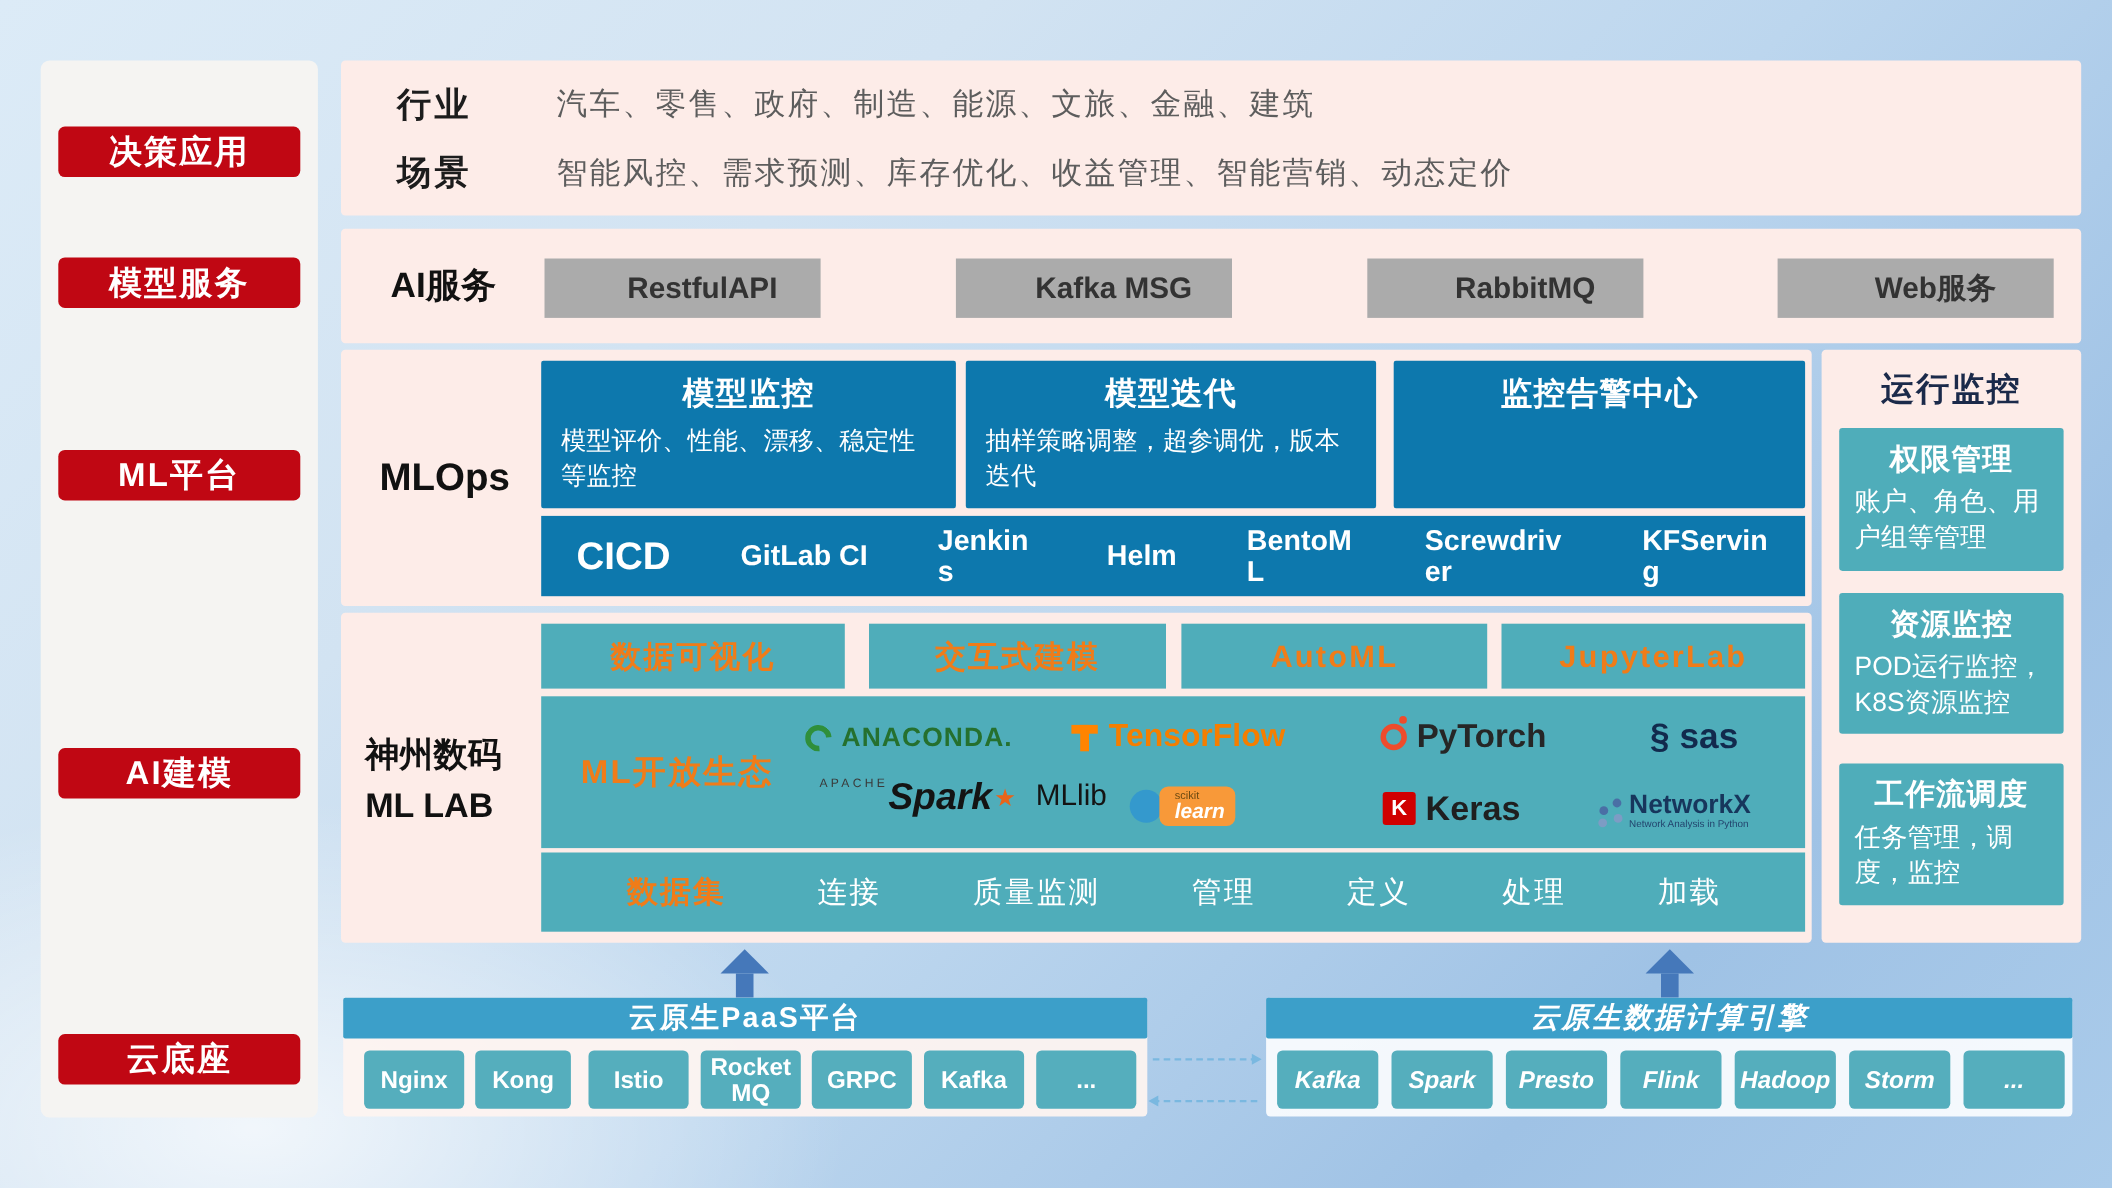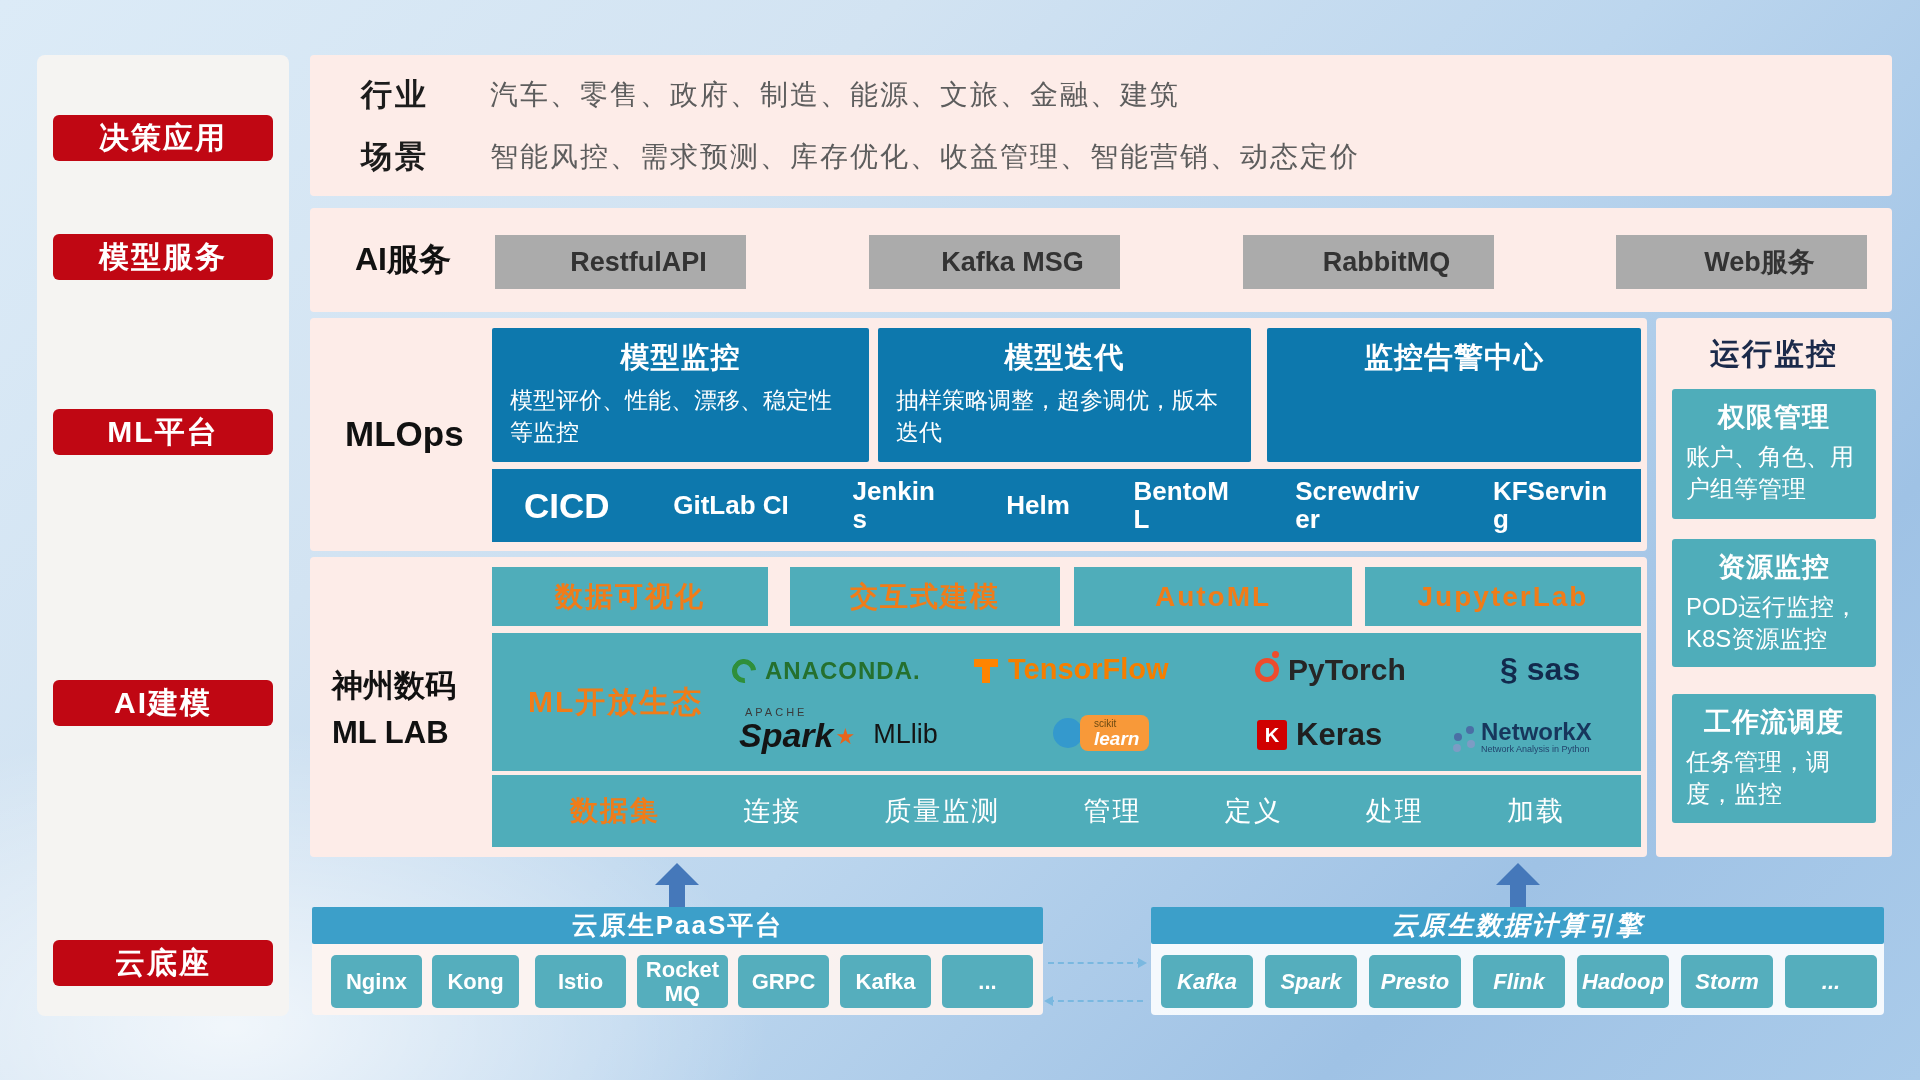--- a/index.html
+++ b/index.html
@@ -14,21 +14,21 @@
   .sidebar{position:absolute; left:37px; top:55px; width:252px; height:961px;
     background:#f5f4f2; border-radius:8px;}
   .red-btn{position:absolute; left:16px; width:220px; height:46px; background:#c00713;
     color:#fff; font-size:30px; font-weight:bold; display:flex; align-items:center;
     justify-content:center; border-radius:6px; letter-spacing:2px;}
   
   .panel{position:absolute; background:#fdece8; border-radius:4px;}
   .industry-panel{left:310px; top:55px; width:1582px; height:141px;}
   .ind-row{position:absolute; left:0; width:100%; height:40px; display:flex; align-items:center;text-align:center;}
   .ind-label{position:absolute; left:51px; font-size:31px; font-weight:bold; color:#1c1c1c; letter-spacing:3px;}
-  .ind-content{position:absolute; left:180px; font-size:28px; color:#5d5d5d; letter-spacing:2px;}
+  .ind-content{position:absolute; left:196px; font-size:28px; color:#5d5d5d; letter-spacing:2px;}
   .services-panel{left:310px; top:208px; width:1582px; height:104px;}
   .svc-label{position:absolute; left:45px; top:0; height:100%; display:flex; align-items:center;
     font-size:32px; font-weight:bold; color:#111;}
   .gray-chip{position:absolute; top:27px; width:251px; height:54px; background:#ababab;
     color:#333; font-size:27px; font-weight:bold; display:flex; align-items:center; justify-content:center;padding-left:36px;}
   
   .mlops-panel{left:310px; top:318px; width:1337px; height:233px;}
   .mlops-label{position:absolute; left:35px; top:96px; font-size:35px; font-weight:bold; color:#111;}
   .blue-card{position:absolute; top:10px; height:134px; background:#0d78ad; border-radius:2px; color:#fff;}
   .bc-title{text-align:center; font-size:29px; font-weight:bold; margin-top:10px; letter-spacing:1px;}
@@ -52,21 +52,21 @@
   .tf-icon{position:relative; width:26px; height:26px;}
   .tf-icon::before{content:''; position:absolute; top:2px; left:1px; width:24px; height:8px; background:#ff8400;}
   .tf-icon::after{content:''; position:absolute; top:2px; left:9px; width:8px; height:24px; background:#ff8400;}
   .tf-text{font-size:29px; font-weight:bold; color:#f57e00;}
   .pt-icon{position:relative; width:24px; height:24px; border:5px solid #ee4c2c; border-radius:50%;}
   .pt-icon::after{content:''; position:absolute; top:-12px; left:12px; width:7px; height:7px; background:#ee4c2c; border-radius:50%;}
   .pt-text{font-size:30px; font-weight:600; color:#262626;}
   .sas-icon::before{content:'§'; font-size:32px; font-weight:bold; color:#122a4d;}
   .sas-text{font-size:32px; font-weight:bold; color:#122a4d;}
   .spark-block{display:flex; align-items:flex-end; gap:4px;}
-  .spark-col{display:flex; flex-direction:column; line-height:1;}
+  .spark-col{display:flex; flex-direction:row; line-height:1;}
   .apache-text{font-size:11px; letter-spacing:3px; color:#3a3a3a; margin-left:6px;}
   .spark-text{font-size:34px; font-weight:bold; font-style:italic; color:#141414;}
   .spark-star{color:#e8641a; font-size:22px; margin:0 2px 2px -2px;}
   .mllib-text{font-size:27px; color:#141414; margin-left:12px; margin-bottom:2px;}
   .skl{display:flex; align-items:center;}
   .skl-blue{width:30px; height:30px; background:#3499cd; border-radius:50%; margin-right:-12px;}
   .skl-orange{position:relative; background:#f89939; border-radius:8px; padding:4px 10px 3px 14px;
     display:flex; flex-direction:column; line-height:1;}
   .skl-top{font-size:10px; color:#6b4a12;}
   .skl-main{font-size:19px; font-weight:bold; font-style:italic; color:#fff;}
@@ -198,21 +198,21 @@
       </div>
 
       <div class="logo spark-block" style="left:247px;top:74px">
         <span class="spark-col">
           <span class="apache-text">APACHE</span>
           <span class="spark-text">Spark</span>
         </span>
         <span class="spark-star">★</span>
         <span class="mllib-text">MLlib</span>
       </div>
-      <div class="logo skl" style="left:561px;top:82px">
+      <div class="logo skl" style="left:535px;top:82px">
         <span class="skl-blue"></span>
         <span class="skl-orange">
           <span class="skl-top">scikit</span>
           <span class="skl-main">learn</span>
         </span>
       </div>
       <div class="logo" style="left:765px;top:84px">
         <span class="keras-k">K</span>
         <span class="keras-text">Keras</span>
       </div>

